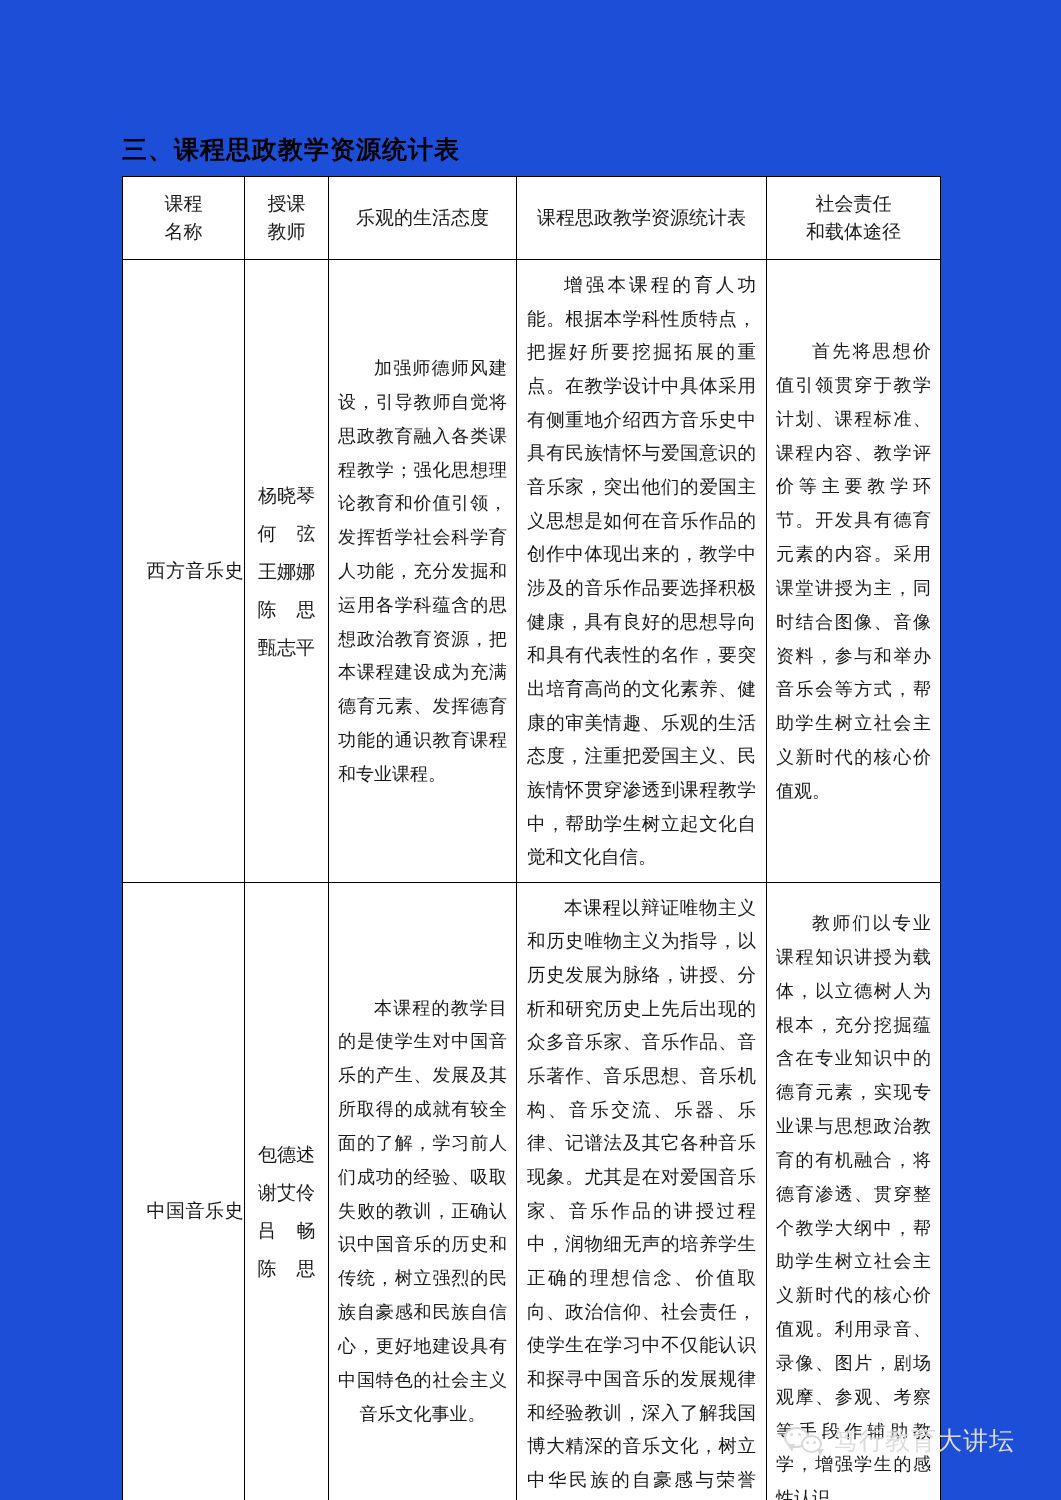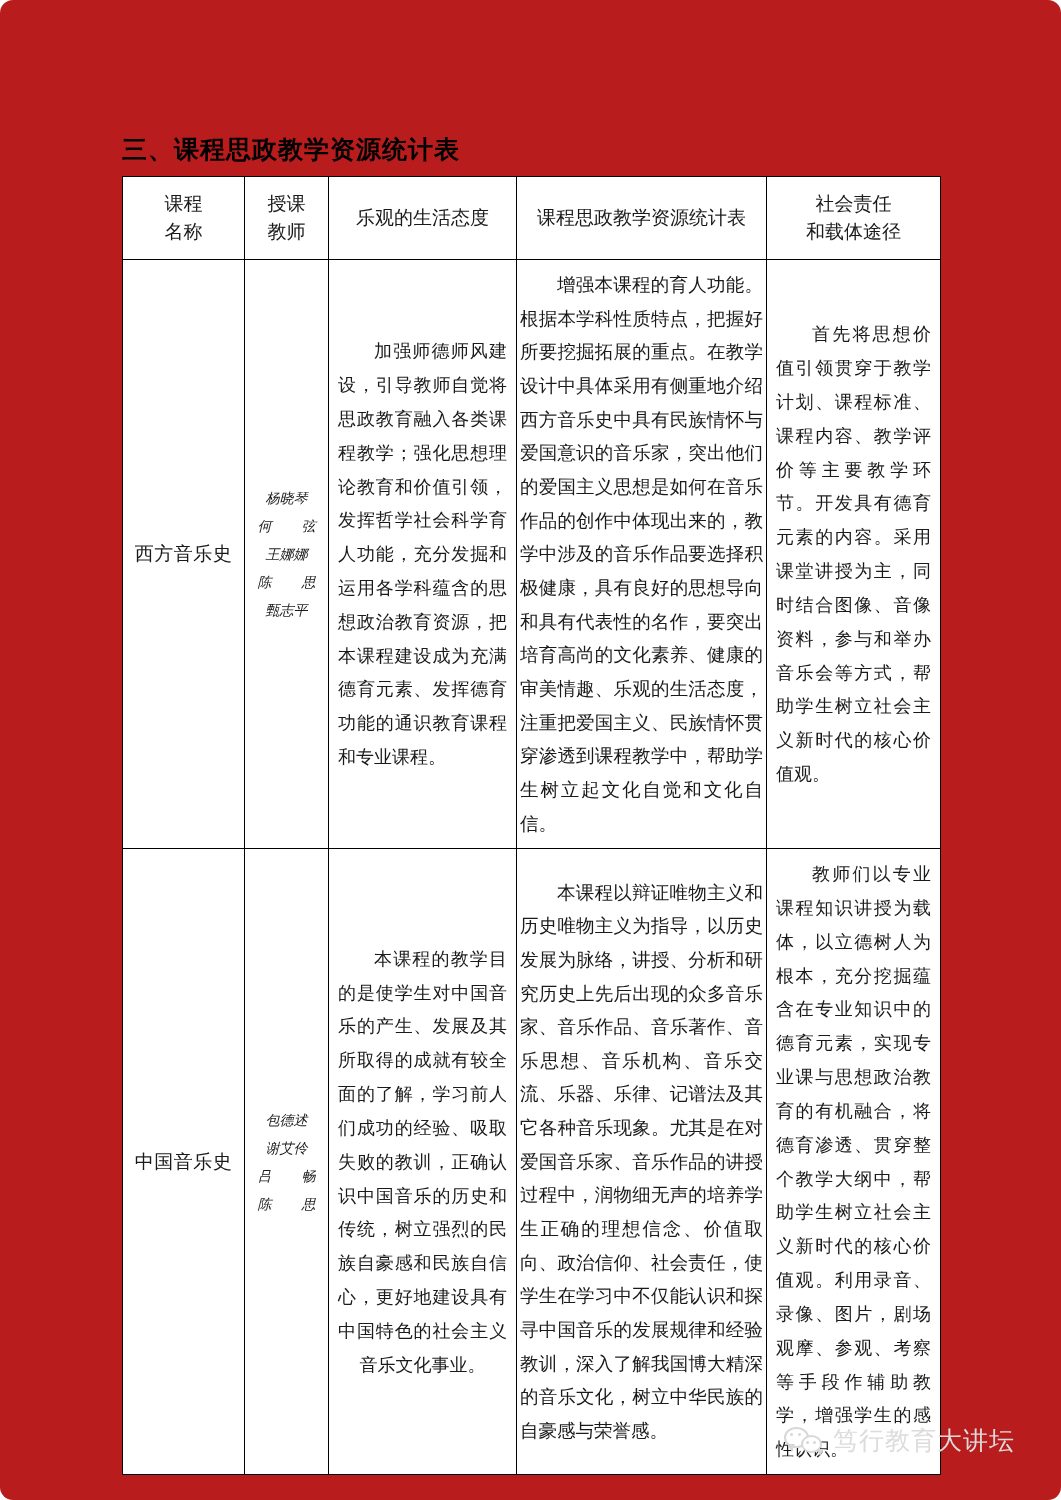--- a/index.html
+++ b/index.html
@@ -13,22 +13,21 @@
     height: 1500px;
     position: relative;
     font-family: "DejaVu Serif", "Liberation Serif", serif;
     color: #1a1a1a;
     overflow: hidden;
   }
 
   .page {
     position: absolute;
     inset: 0;
-    background: #b91c1c;
-    border-radius: 13px;
+    background: #1d4ed8;
   }
 
   .section-title {
     position: absolute;
     left: 122px;
     top: 133px;
     font-family: "DejaVu Sans", "Liberation Sans", sans-serif;
     font-weight: bold;
     font-size: 25px;
     letter-spacing: 1px;
@@ -69,33 +68,32 @@
     text-align: center;
     height: 82px;
     font-size: 19px;
     line-height: 1.45;
     color: #1a1a1a;
   }
   .hdr-cell .line { display: block; }
 
   
   .course-name {
+    text-align: right;
+    font-size: 19px;
+    letter-spacing: 0.5px;
+    color: #1a1a1a;
+  }
+
+  .teacher-cell {
     text-align: center;
     font-size: 19px;
-    letter-spacing: 0.5px;
-    color: #1a1a1a;
-  }
-
-  .teacher-cell {
-    text-align: center;
-    font-size: 14px;
     line-height: 2.0;
     padding: 6px 6px;
     color: #1a1a1a;
-    font-style: italic;
   }
   .teacher-cell .tname {
     display: block;
     white-space: nowrap;
   }
   .teacher-cell .tname.spread {
     display: flex;
     justify-content: space-between;
     width: 58px;
     margin: 0 auto;
@@ -110,21 +108,21 @@
     text-align-last: left;
     color: #1a1a1a;
     vertical-align: middle;
   }
   .para-cell p {
     margin: 0;
     text-indent: 2em;
   }
 
   .para-cell.narrow { font-size: 18px; line-height: 1.88; padding: 8px 9px; }
-  .para-cell.wide   { font-size: 18.5px; line-height: 1.82; padding: 8px 3px; }
+  .para-cell.wide   { font-size: 18.5px; line-height: 1.82; padding: 8px 10px; }
 
   
   .para-cell.center-last { text-align-last: center; }
 
   
   .footer-mark {
     position: absolute;
     left: 784px;
     top: 1424px;
     display: flex;

